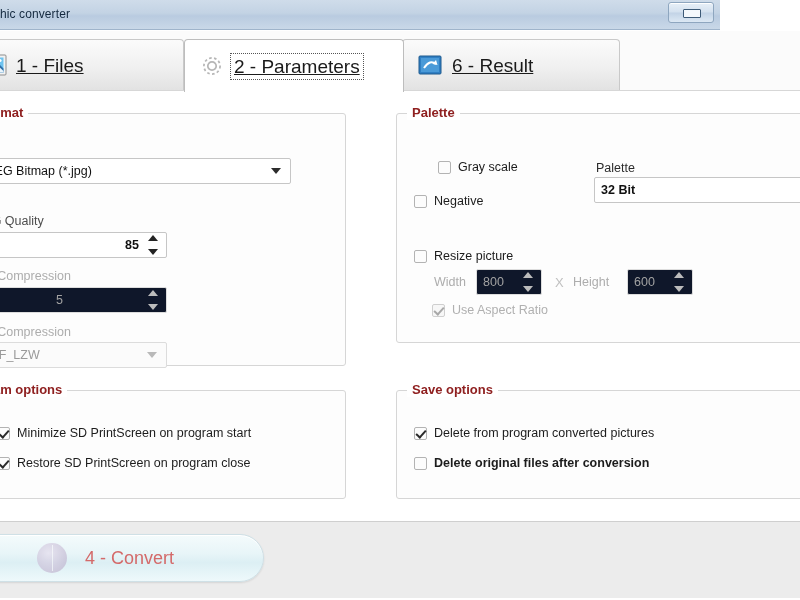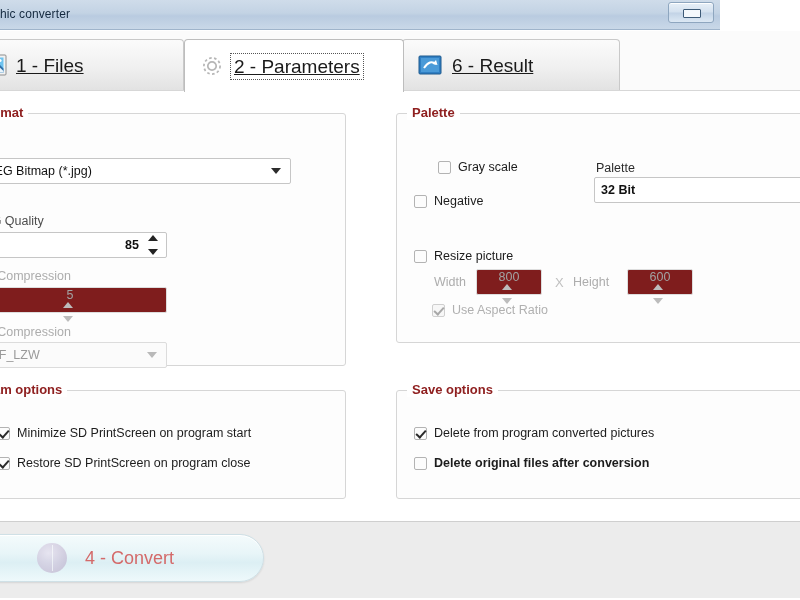--- a/index.html
+++ b/index.html
@@ -149,21 +149,21 @@
   .combo.disabled .caret { border-top-color: #b9b9b9; }
 
   .spin {
     position: absolute;
     height: 26px;
     border: 1px solid #c6c6c6;
     border-radius: 2px;
     background: #ffffff;
     display: flex; align-items: center;
   }
-  .spin.disabled { background: #7f1d1d; border-color: #dddddd; flex-direction: column; }
+  .spin.disabled { background: #0f172a; border-color: #dddddd; }
   .spin-value {
     flex: 1;
     font-size: 12.5px;
     color: #111;
     font-weight: bold;
     text-align: right;
     padding-right: 6px;
     white-space: nowrap;
   }
   .spin.center .spin-value { text-align: center; padding-right: 0; font-weight: normal; }

